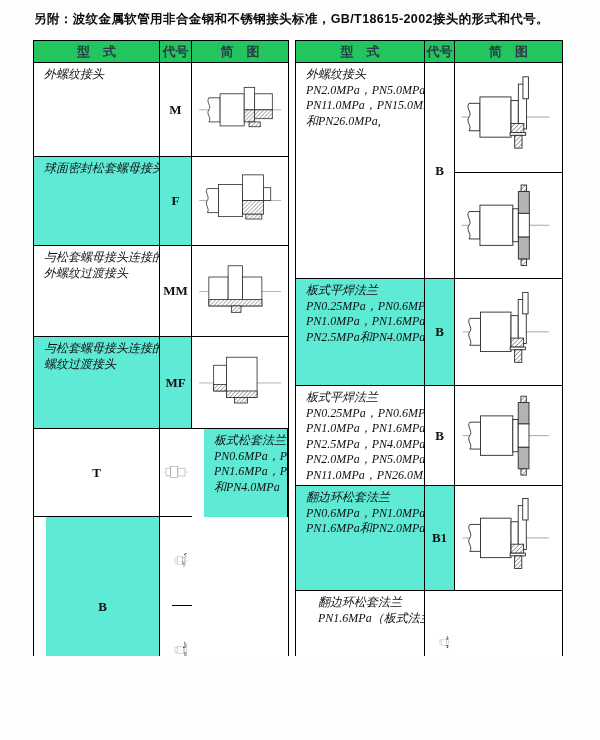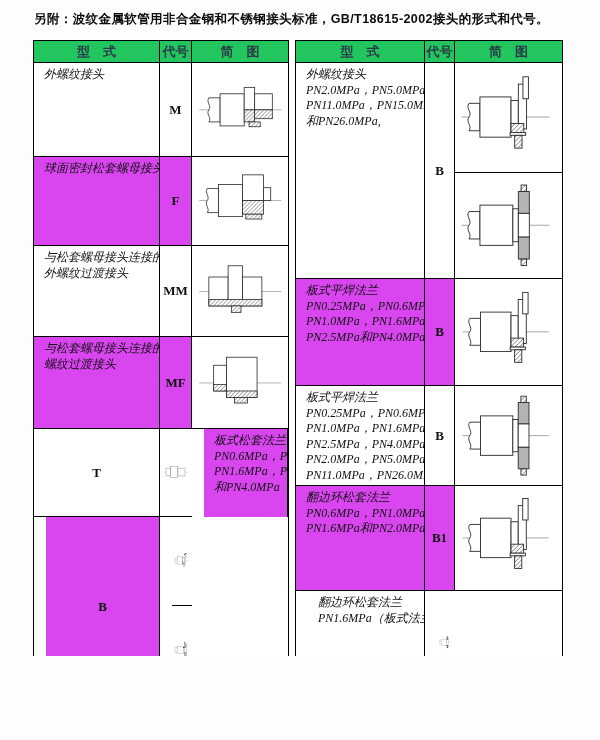--- a/index.html
+++ b/index.html
@@ -34,21 +34,21 @@
   }
   .type{
     display:flex;flex-direction:column;justify-content:flex-start;
     padding:4px 0 4px 10px;font-size:12px;line-height:15.5px;color:#101010;font-style:italic;
   }
   .type div{white-space:nowrap;}
   .code{
     display:flex;align-items:center;justify-content:center;
     font-size:13px;font-weight:bold;color:#101010;
   }
-  .yellow{background:#d946ef;}
+  .yellow{background:#5eead4;}
   .diag{display:flex;align-items:center;justify-content:center;background:#fff;padding:1px;}
   .diag svg{width:94%;height:92%;}
   .diag-split{display:grid;padding:0;}
   .diag-split > .sub{display:flex;align-items:center;justify-content:center;overflow:hidden;}
   .diag-split > .sub.divider{border-bottom:1px solid #000;}
   .diag-split > .sub svg{width:94%;height:90%;}
 </style>
 </head>
 <body>
 

